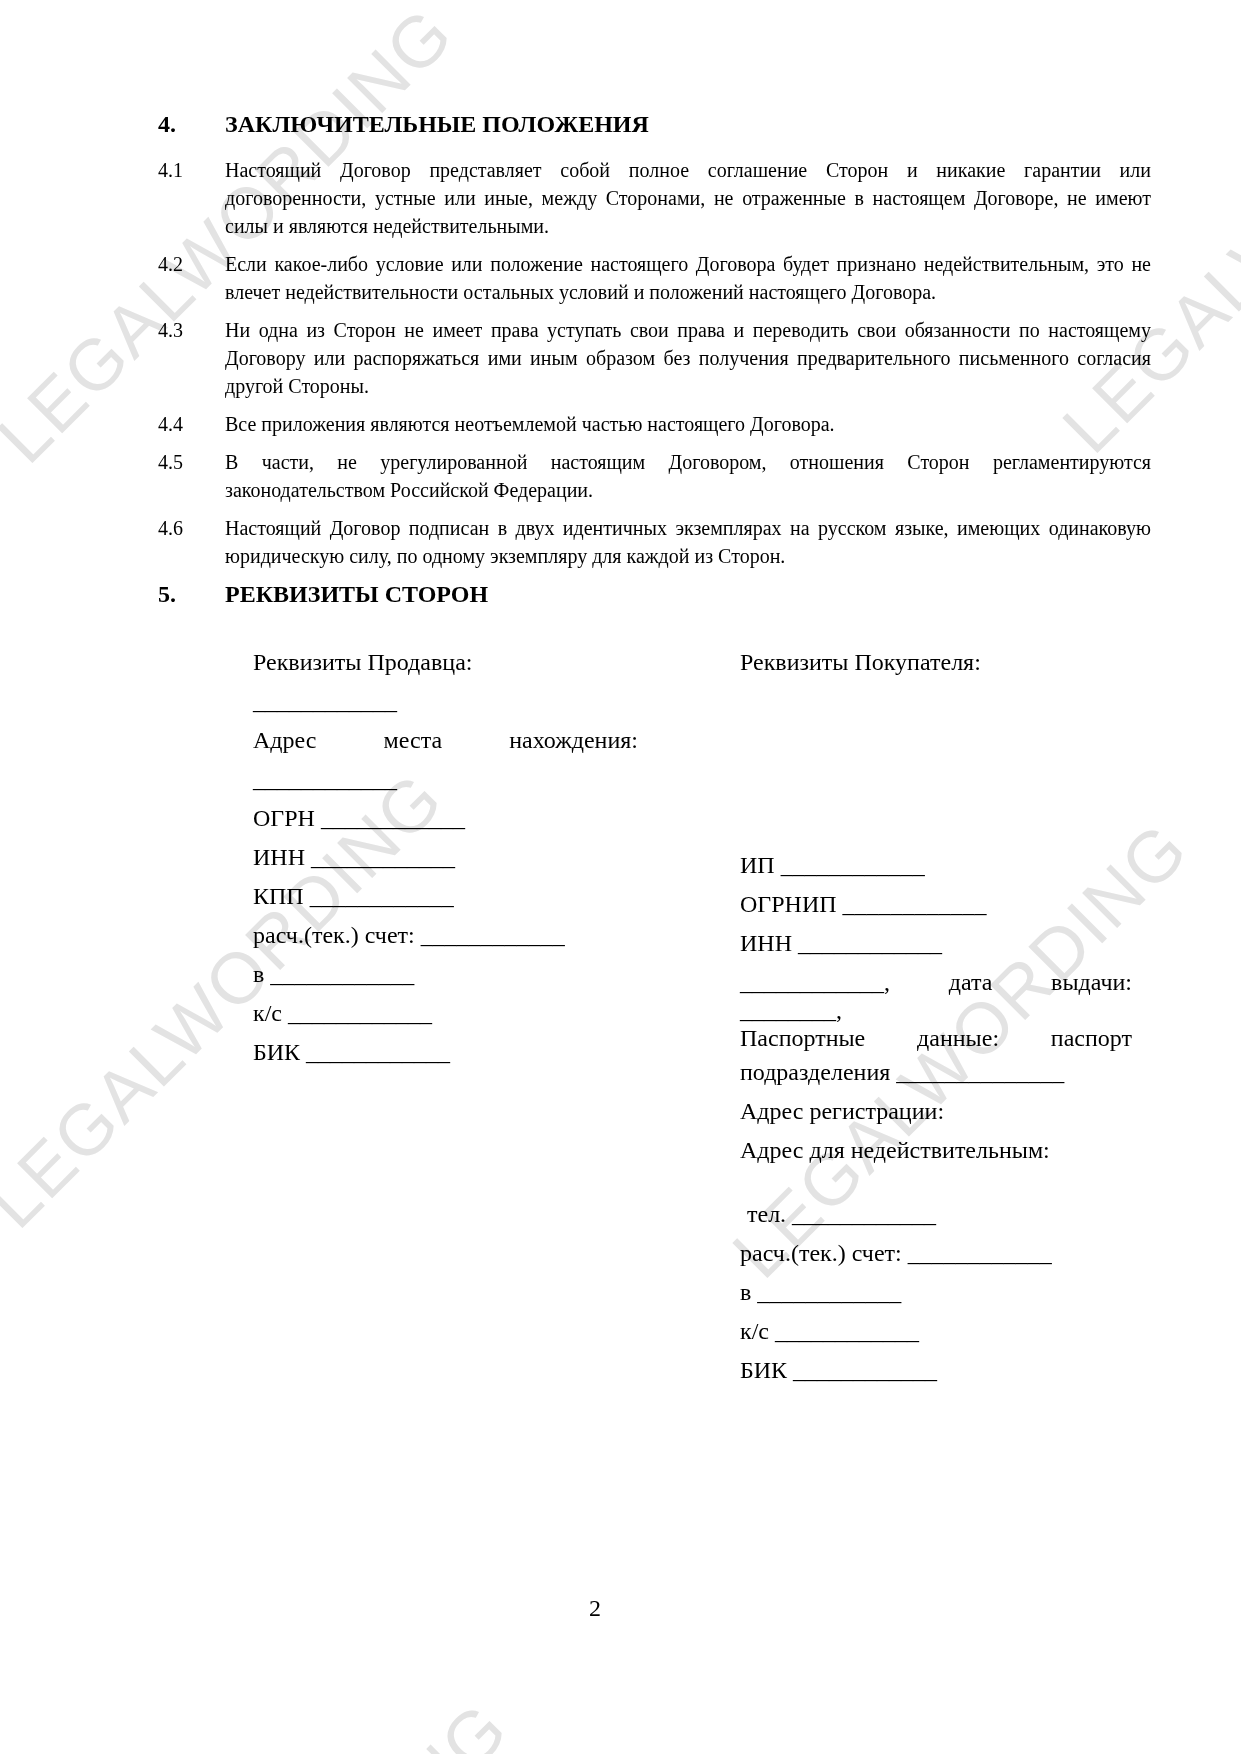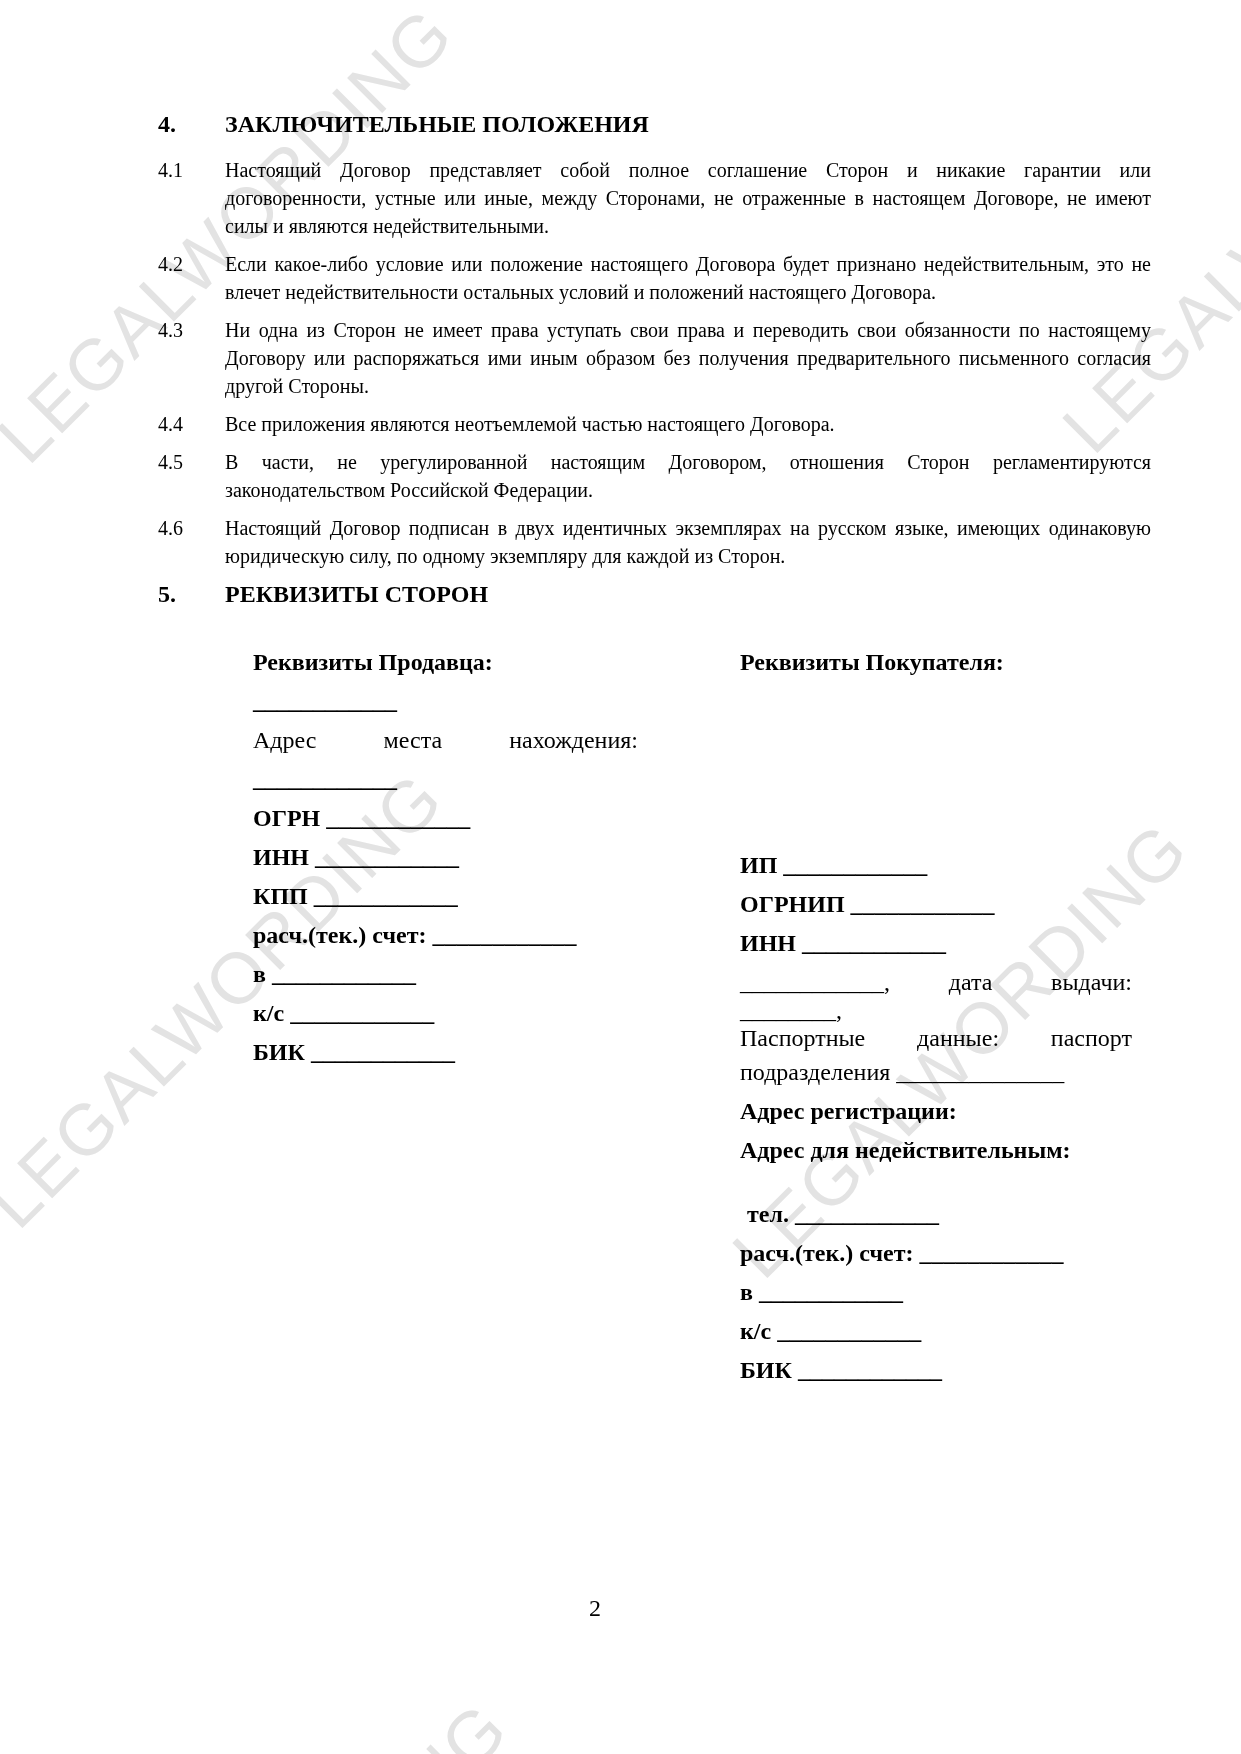--- a/index.html
+++ b/index.html
@@ -43,21 +43,21 @@
     padding-left:67px;
     margin:0 0 10px 0;
     font-size:20px;line-height:28px;
     text-align:justify;
   }
   .clause .num{position:absolute;left:0;top:0;}
   .h5-gap{margin-top:8px;margin-bottom:0;}
   .col{position:absolute;top:648px;font-size:24px;line-height:28px;}
   .col-left{left:253px;width:385px;}
   .col-right{left:740px;width:392px;}
-  .row{margin:0 0 11px 0;white-space:nowrap;font-weight:bold;}
+  .row{margin:0 0 11px 0;white-space:nowrap;}
   .row-wrap{margin:0 0 11px 0;}
   .jline{
     text-align:justify;
     text-align-last:justify;
     -moz-text-align-last:justify;
     white-space:normal;
   }
   .pass-line{margin:0;text-align:justify;text-align-last:justify;}
   .pass-last{margin:6px 0 11px 0;text-align:left;text-align-last:left;}
   .buyer-first{margin-top:175px;}

